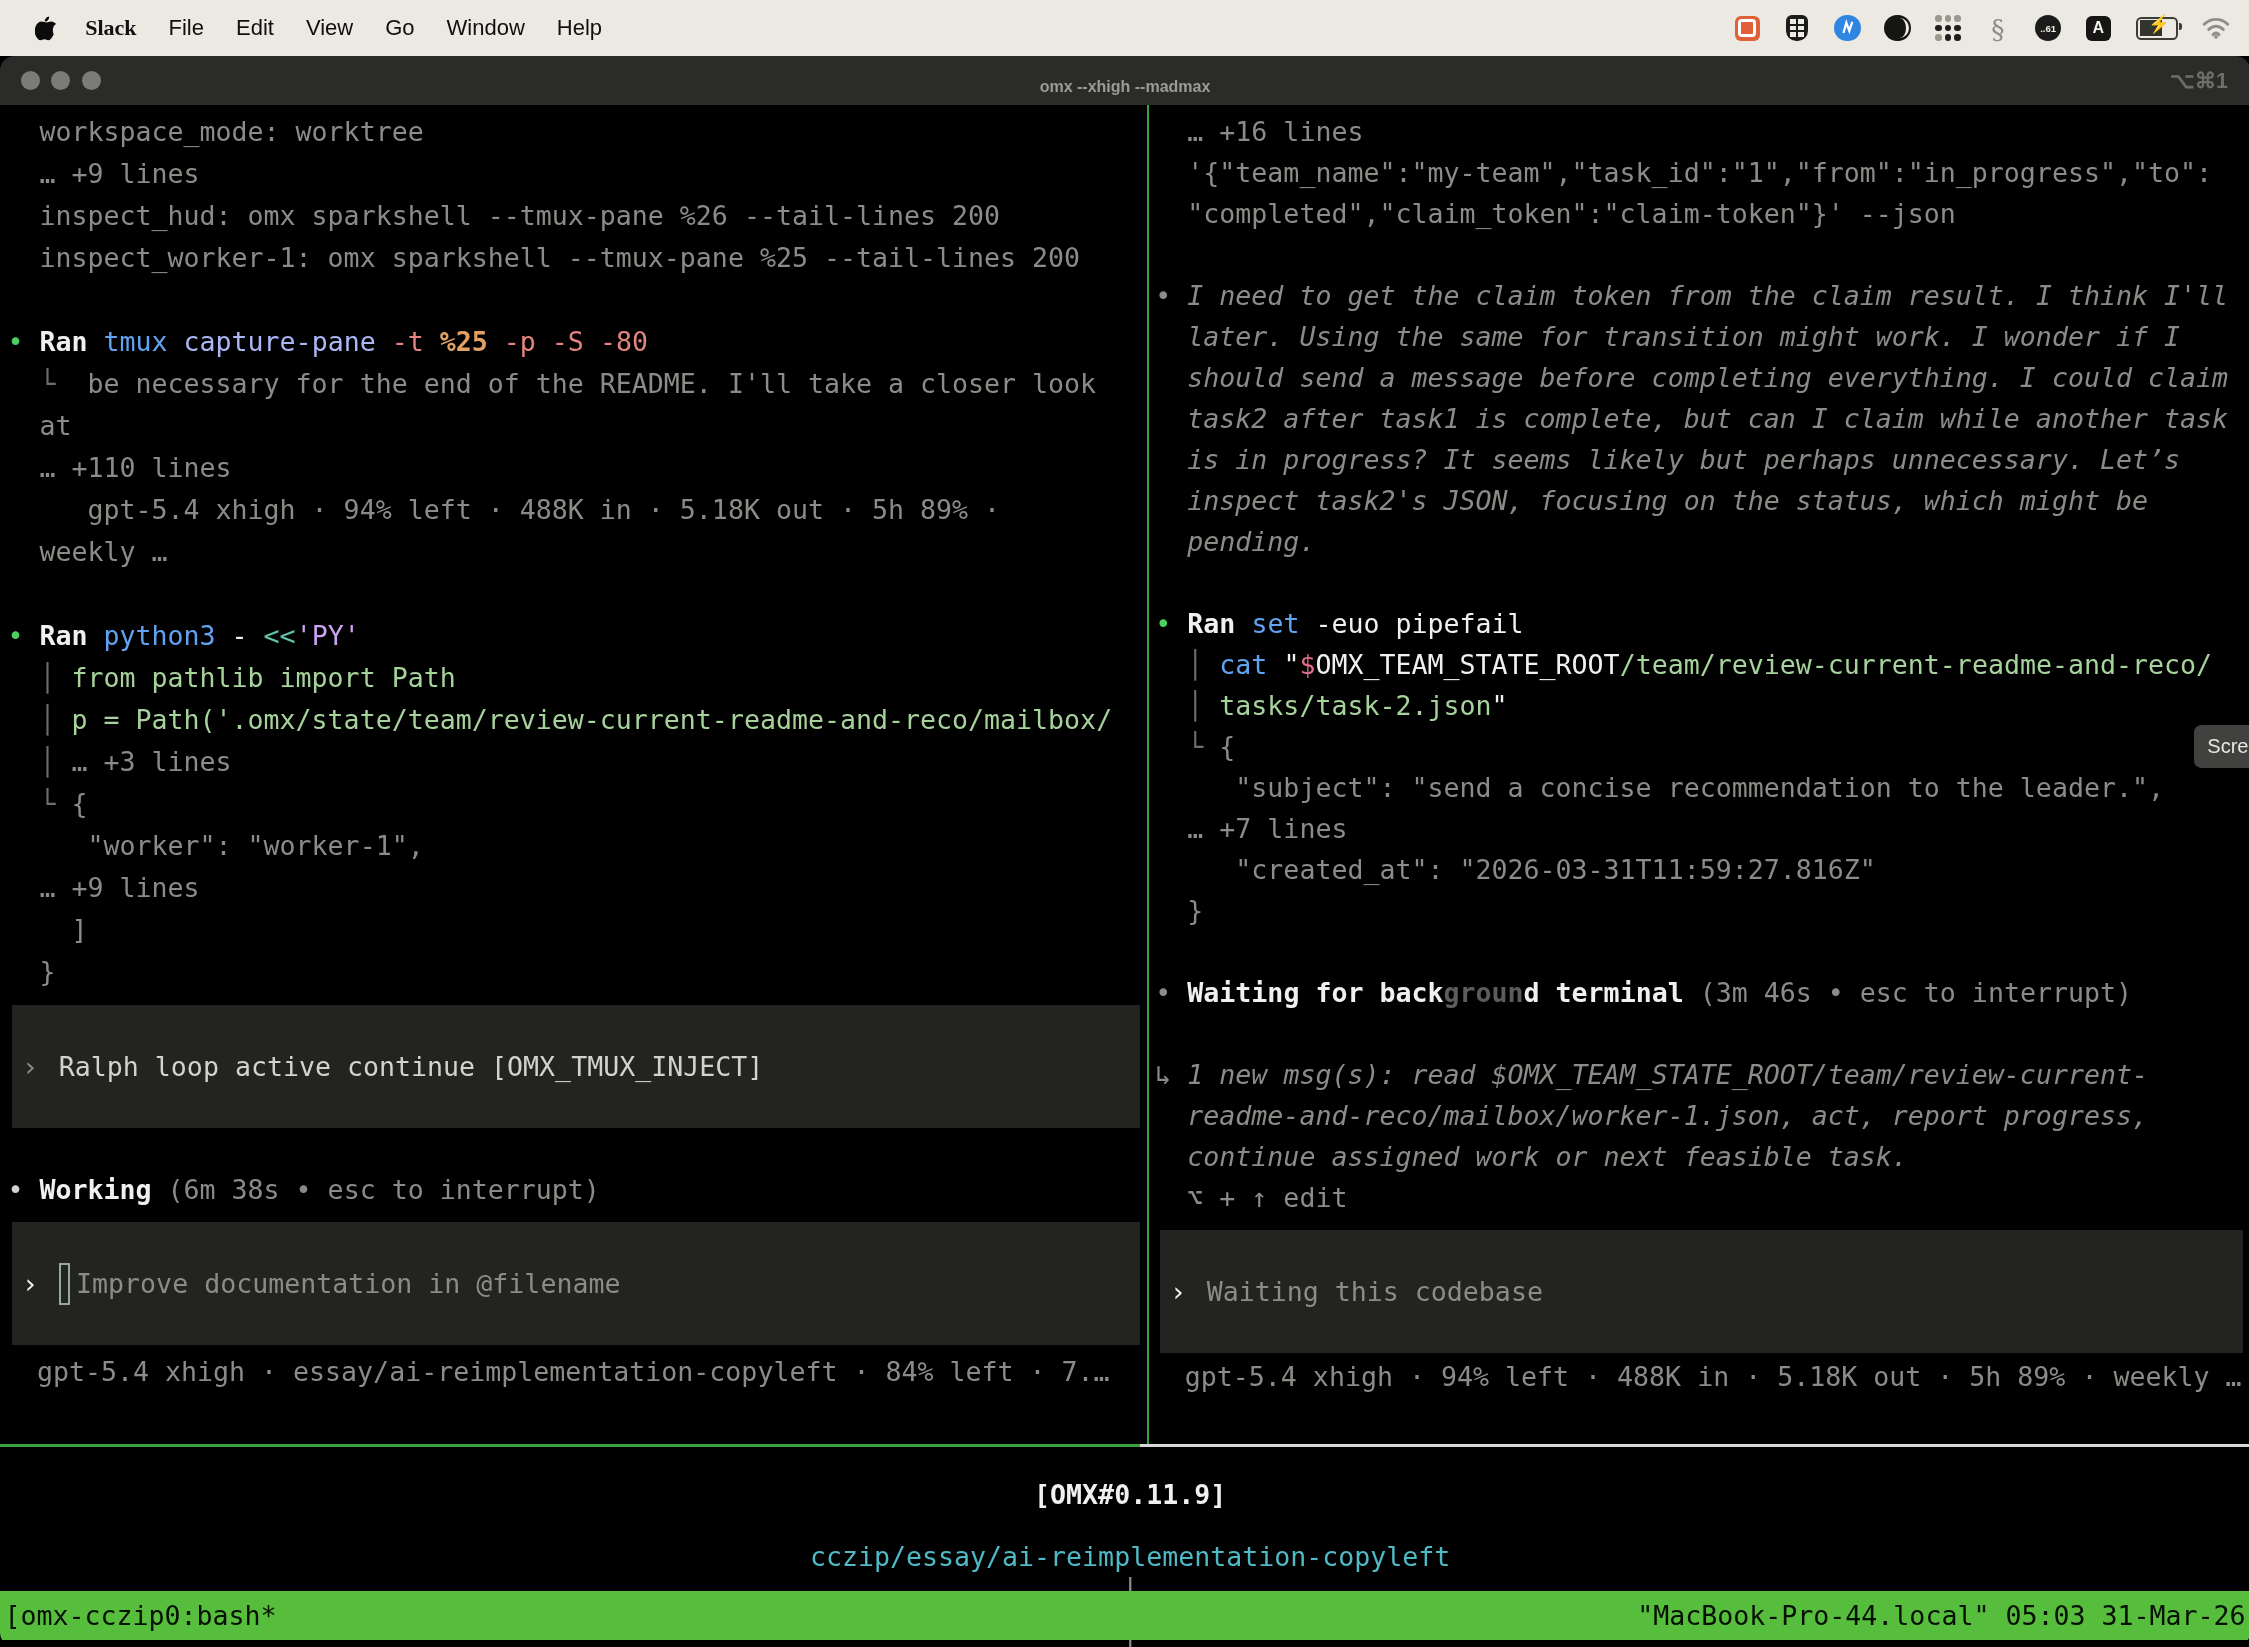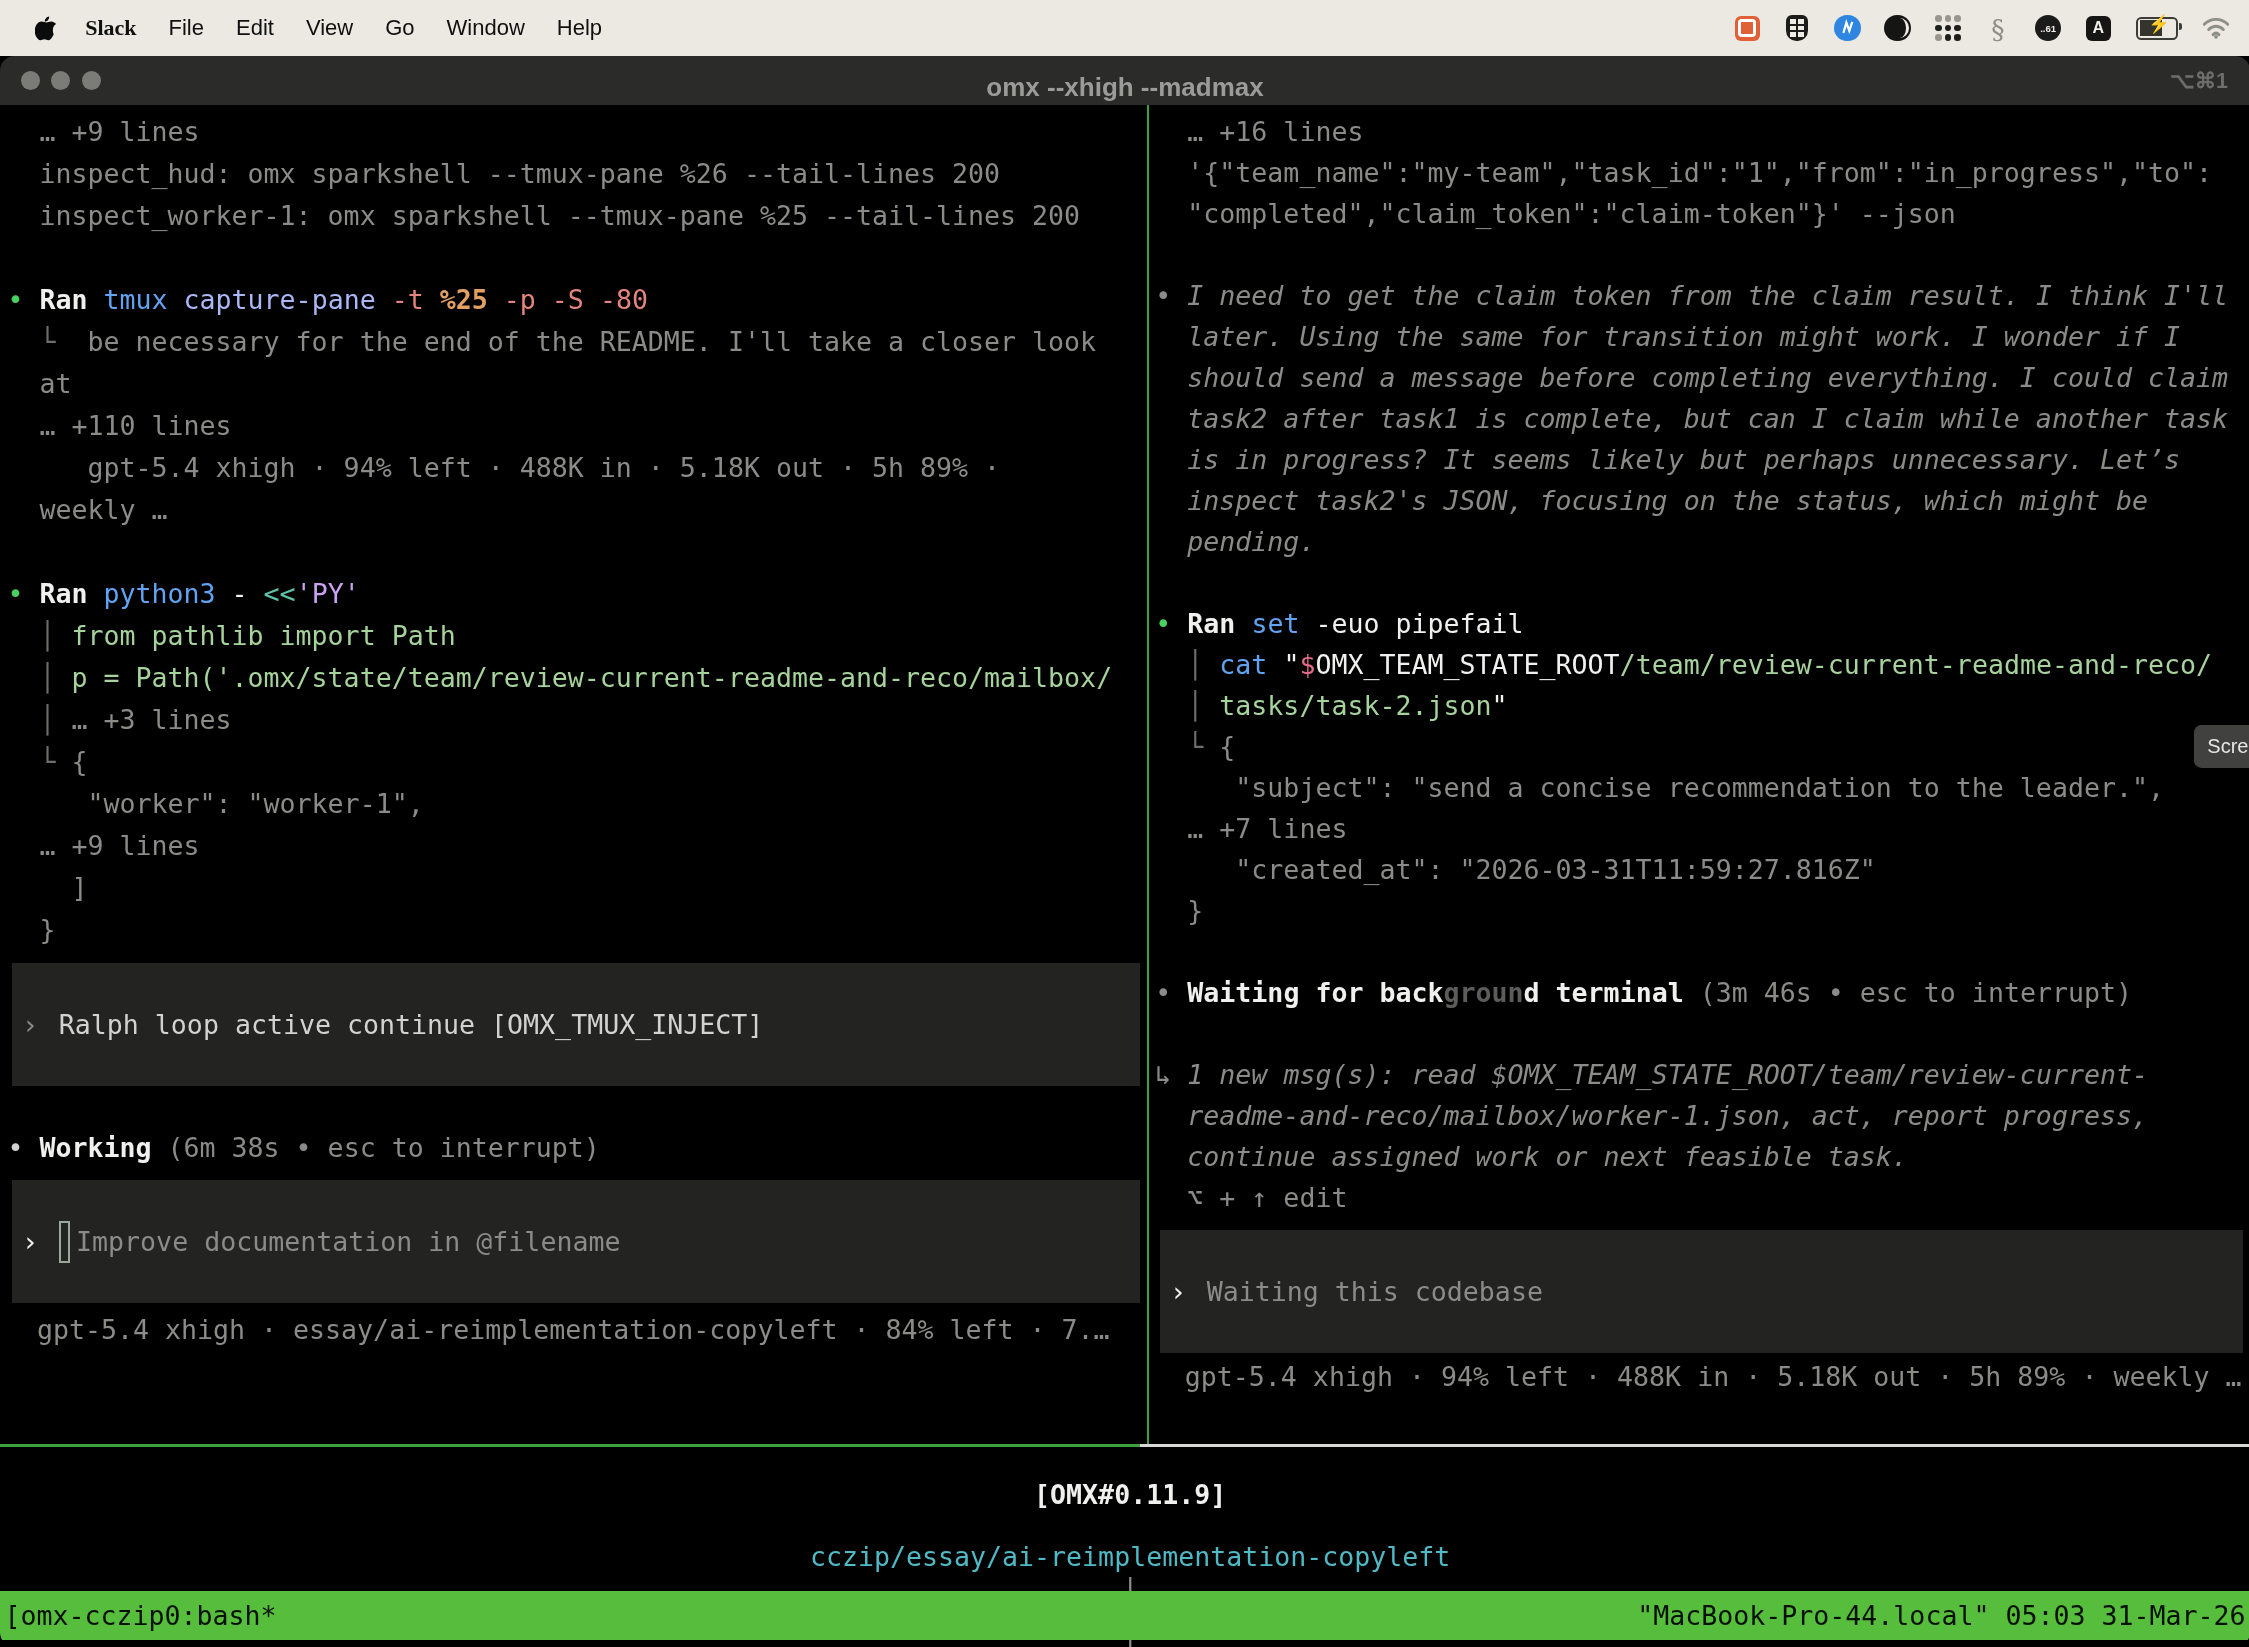--- a/index.html
+++ b/index.html
@@ -36,21 +36,21 @@
   .ic-batt i{position:absolute;left:1.5px;top:1.5px;bottom:1.5px;width:58%;background:#34342f;}
   .ic-batt b{position:absolute;left:10.3px;top:-4.4px;font-size:17.7px;color:#12120f;font-weight:400;}
 
   
   .window{position:absolute;top:56px;left:0;width:2250px;height:1591px;background:#000;
     border-radius:14.8px;overflow:hidden;}
   .titlebar{position:relative;height:49px;background:var(--titlebar);}
   .lights{position:absolute;left:20.7px;top:14.8px;display:flex;gap:11.8px;}
   .lights span{width:19px;height:19px;border-radius:50%;background:var(--traffic);}
   .wtitle{position:absolute;left:0;right:0;top:0;height:62px;display:flex;align-items:center;justify-content:center;
-    font-family:"Liberation Sans",sans-serif;font-weight:700;font-size:26px;color:var(--title_text);}
+    font-family:"Liberation Sans",sans-serif;font-weight:700;font-size:16px;color:var(--title_text);}
   .wshort{position:absolute;right:22px;top:0;height:49px;display:flex;align-items:center;
     font-family:"Liberation Sans",sans-serif;font-weight:700;font-size:21.4px;color:#6d6d69;}
 
   
   .panes{position:absolute;top:49px;left:0;width:2250px;height:1340px;display:flex;}
   .pane{position:relative;overflow:hidden;padding-top:5.9px;}
   .lp{width:1140px;padding-left:7.4px;}
   .rp{flex:1;border-left:2.2px solid var(--border_green);padding-left:5.9px;}
   .ln{height:42px;display:flex;align-items:center;white-space:pre;font-size:26.6px;color:var(--gray);}
   .rp .ln{height:41px;}
@@ -181,20 +181,21 @@
       <span></span>
     </span>
     <span class="wtitle">omx --xhigh --madmax</span>
     <span class="wshort">⌥⌘1</span>
   </div>
 
   <div class="panes">
 
     <div class="pane lp">
       <div>
+          <div class="ln"><span class="c-gray">  workspace_mode: worktree</span></div>
           <div class="ln"><span class="c-gray">  … +9 lines</span></div>
           <div class="ln"><span class="c-gray">  inspect_hud: omx sparkshell --tmux-pane %26 --tail-lines 200</span></div>
           <div class="ln"><span class="c-gray">  inspect_worker-1: omx sparkshell --tmux-pane %25 --tail-lines 200</span></div>
           <div class="ln"></div>
           <div class="ln"><span class="c-lime">• </span><span class="c-white b">Ran</span><span class="c-white"> </span><span class="c-blue">tmux</span><span class="c-white"> </span><span class="c-peri">capture-pane</span><span class="c-white"> </span><span class="c-salmon">-t</span><span class="c-white"> </span><span class="c-orange">%25</span><span class="c-white"> </span><span class="c-salmon">-p</span><span class="c-white"> </span><span class="c-salmon">-S</span><span class="c-white"> </span><span class="c-salmon">-80</span></div>
           <div class="ln"><span class="c-gray2">  └  </span><span class="c-gray">be necessary for the end of the README. I'll take a closer look</span></div>
           <div class="ln"><span class="c-gray">  at</span></div>
           <div class="ln"><span class="c-gray">  … +110 lines</span></div>
           <div class="ln"><span class="c-gray">     gpt-5.4 xhigh · 94% left · 488K in · 5.18K out · 5h 89% ·</span></div>
           <div class="ln"><span class="c-gray">  weekly …</span></div>

